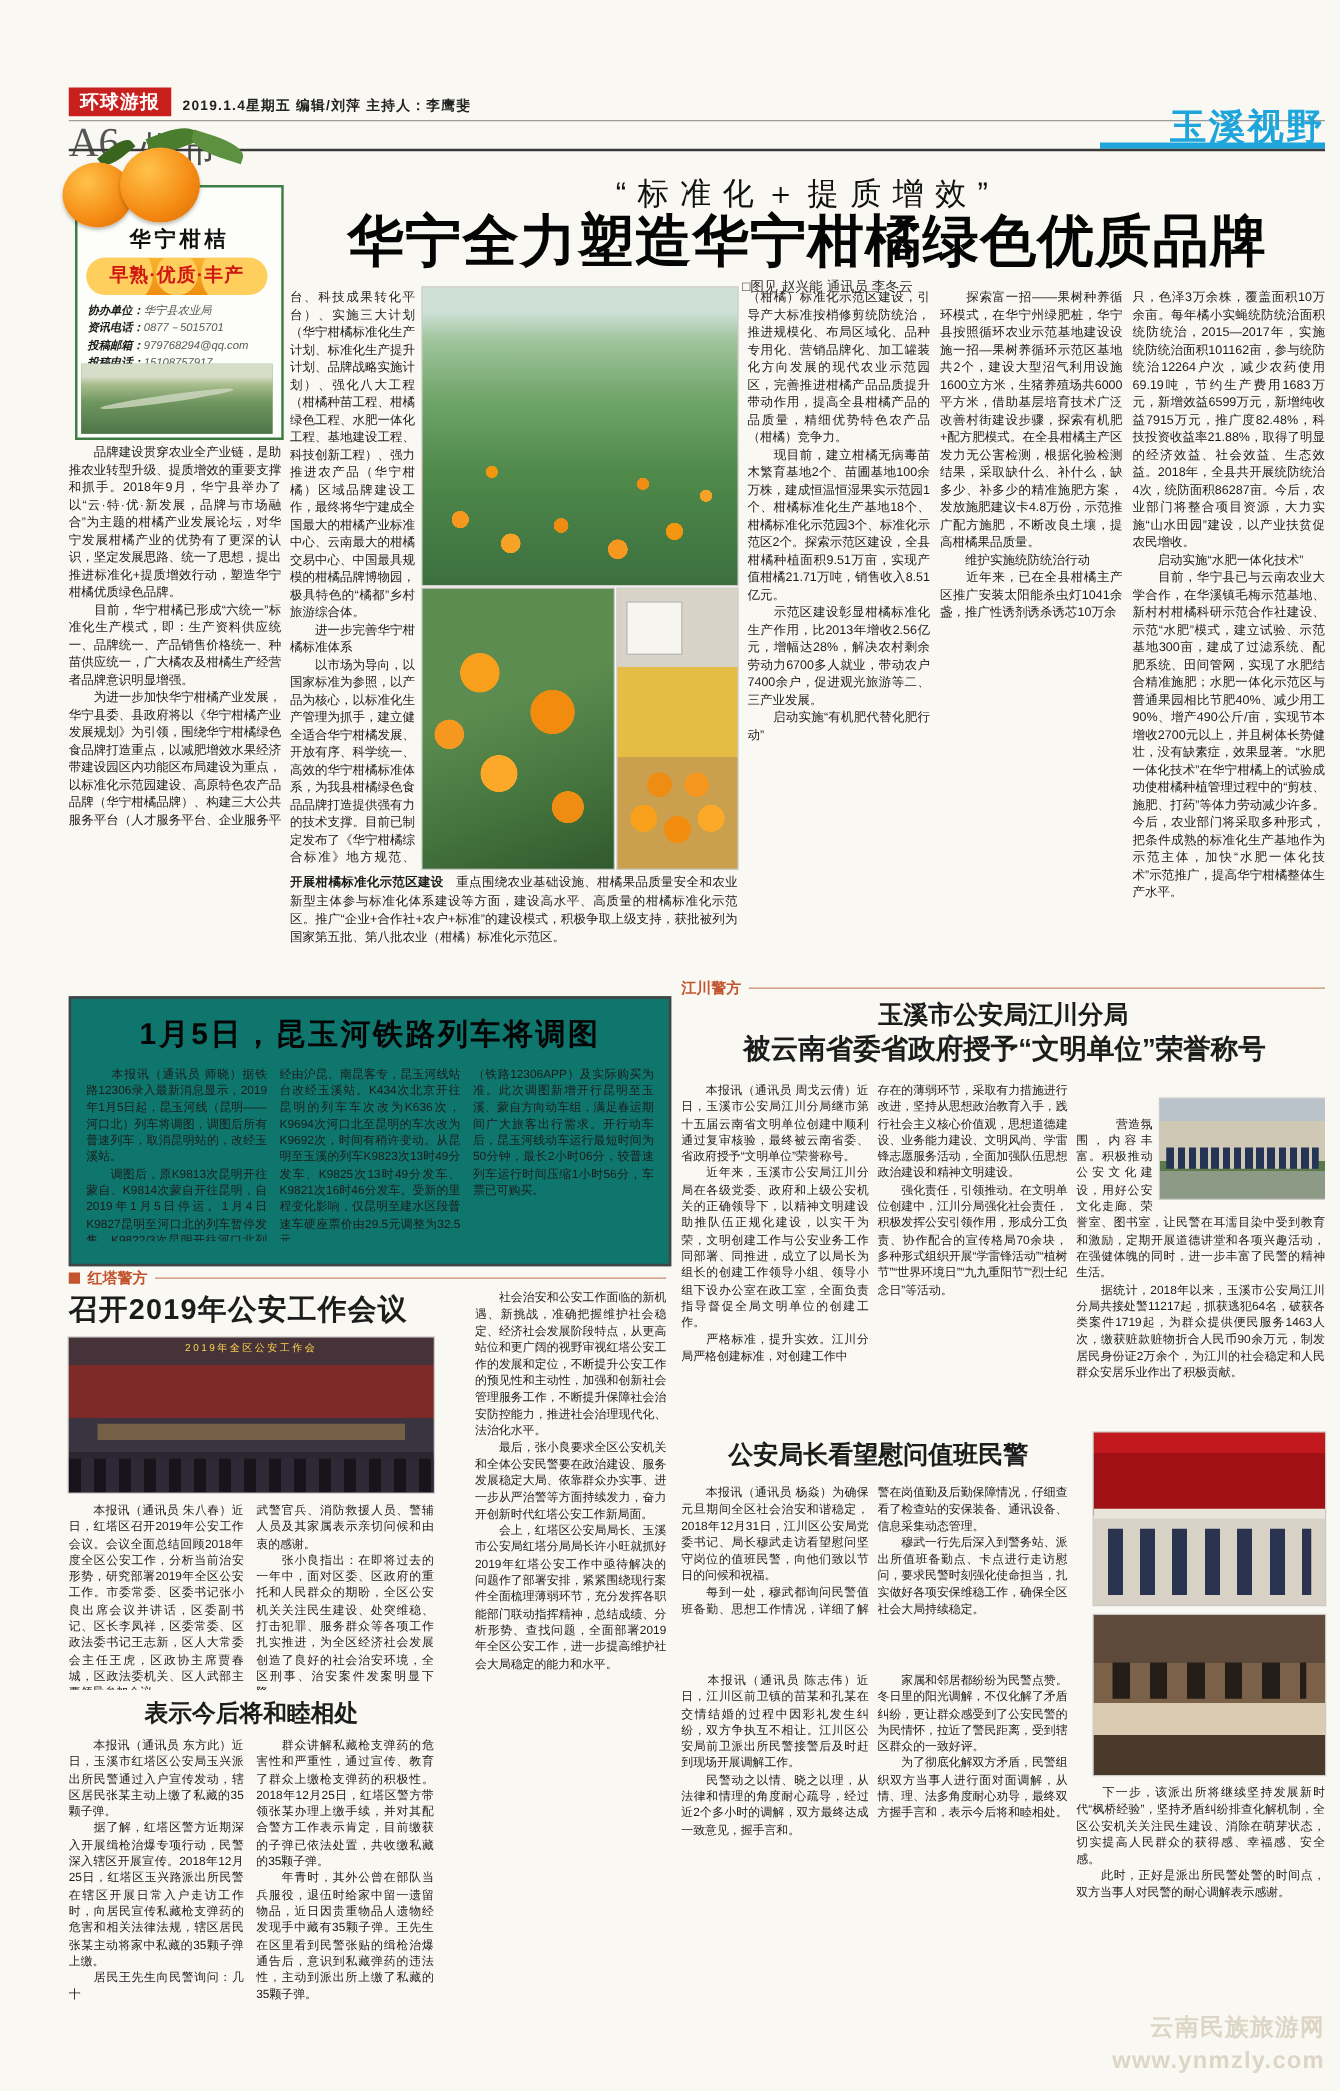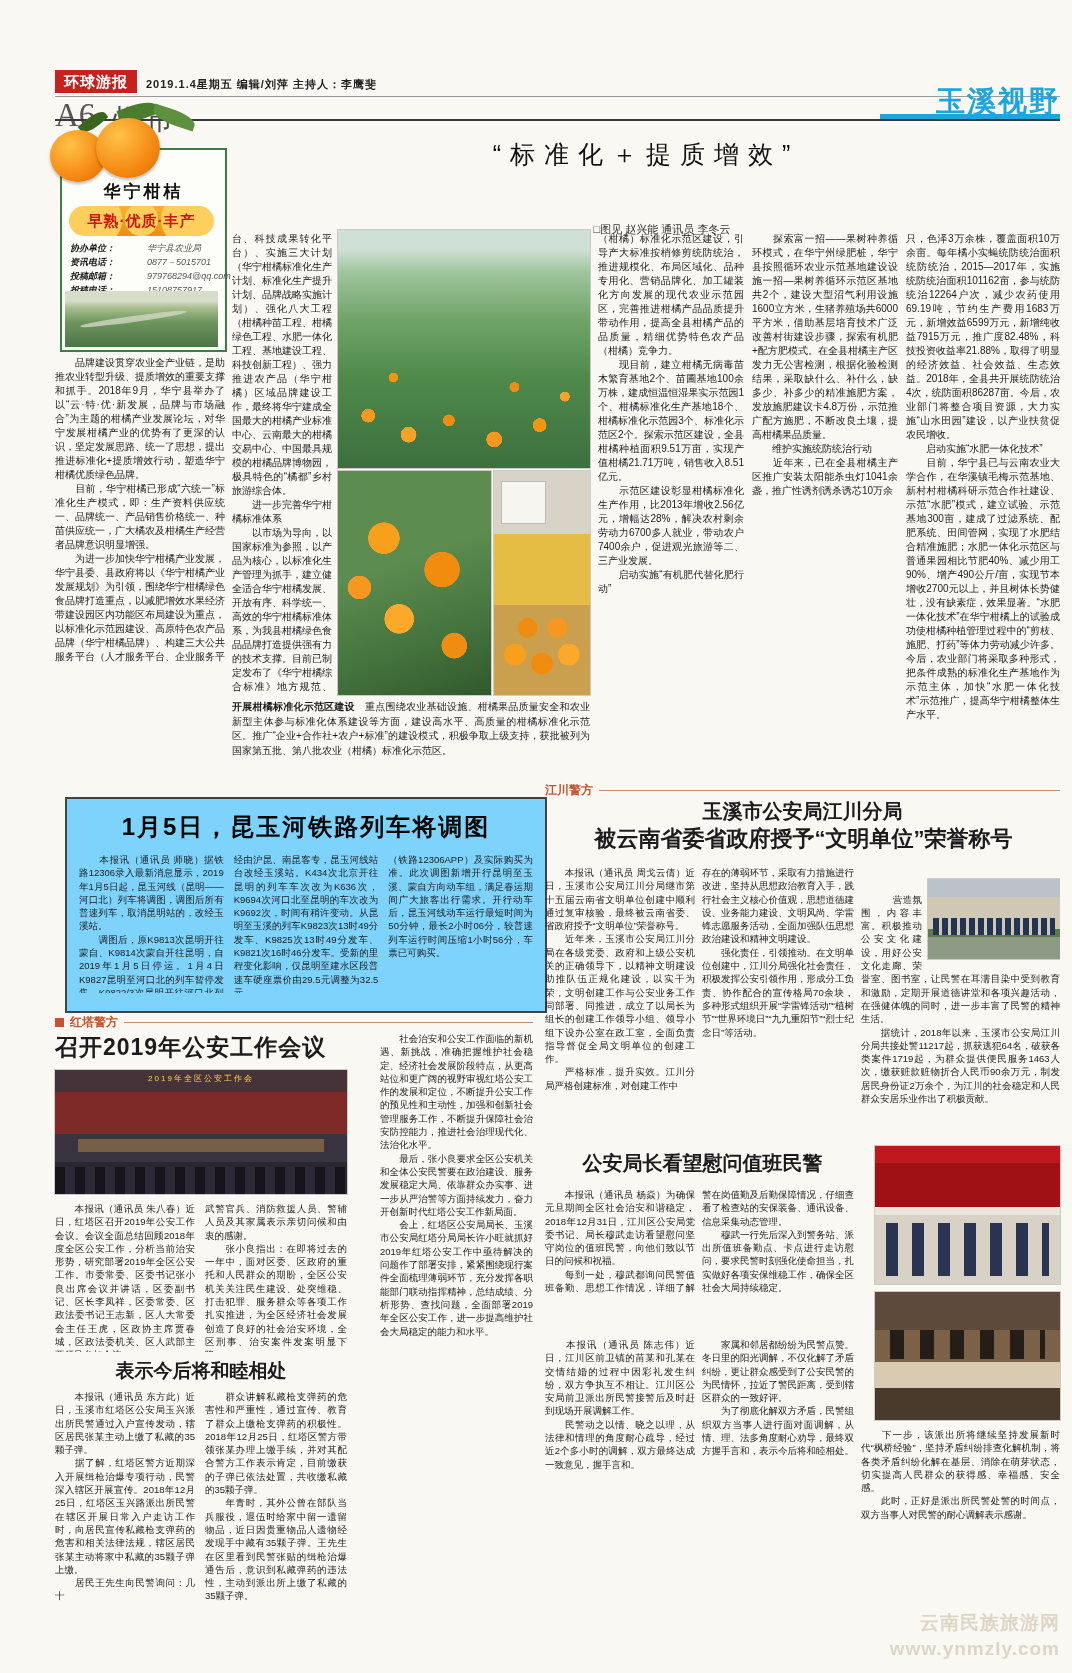--- a/index.html
+++ b/index.html
@@ -23,21 +23,21 @@
             font-size:17px;font-weight:bold;letter-spacing:3px;color:#111;}
   .sb-badge{position:absolute;left:7px;top:56px;width:145px;height:30px;border-radius:16px;
             background:radial-gradient(circle at 18% 45%,#ffcf5e 0 22%,transparent 23%),
                        radial-gradient(circle at 50% 45%,#ffcf5e 0 22%,transparent 23%),
                        radial-gradient(circle at 82% 45%,#ffcf5e 0 22%,transparent 23%),
                        linear-gradient(180deg,#f9b32c,#ef8d10);
             color:#cf1610;font-weight:bold;font-size:15px;text-align:center;line-height:30px;letter-spacing:1px;}
   .sb-fields{position:absolute;left:8px;top:92px;width:148px;font-size:9px;line-height:1.55;color:#333;font-style:italic;}
   .sb-row{display:flex;}
   .sb-label{font-weight:bold;color:#1a1a1a;white-space:nowrap;}
-  .sb-value{color:#555;margin-left:32px;}
+  .sb-value{color:#555;}
   .sb-photo{position:absolute;left:3px;bottom:3px;width:153px;height:56px;
             background:linear-gradient(180deg,#d6ddc9 0 18%,#a8bd8d 30%,#6f965f 55%,#4d7447 100%),#6f965f;}
   .sb-photo::after{content:"";position:absolute;left:10%;top:45%;width:70%;height:10%;
             background:#cfd8c2;border-radius:50%;transform:rotate(-8deg);opacity:.8;}
   .oranges{left:48px;top:108px;width:150px;height:70px;}
   .fruit{position:absolute;border-radius:50%;
          background:radial-gradient(circle at 35% 30%,#ffc24a,#f58a12 60%,#d96b05);box-shadow:0 2px 3px rgba(0,0,0,.25);}
   .fruit.f1{left:2px;top:22px;width:56px;height:52px;}
   .fruit.f2{left:48px;top:10px;width:64px;height:60px;}
   .leaf{position:absolute;background:#4a7d2e;border-radius:0 60% 0 60%;}
@@ -97,21 +97,21 @@
   .ph-tent{left:875px;top:1146px;width:185px;height:138px;
     background:linear-gradient(180deg,#c0181c 0 12%,#a01115 12% 48%,#d8d2c6 48% 100%);}
   .tent-edge{position:absolute;left:0;top:44%;width:100%;height:6%;background:#e9e5da;}
   .tent-people{position:absolute;left:6%;bottom:6%;width:88%;height:38%;
     background:repeating-linear-gradient(90deg,#2a3350 0 12px,transparent 12px 26px);}
   .ph-table{left:875px;top:1292px;width:185px;height:128px;
     background:linear-gradient(180deg,#5d4a3a 0 30%,#7a6148 30% 55%,#d8cbb2 55% 75%,#4a3a2c 75% 100%);}
   .table-heads{position:absolute;left:8%;top:30%;width:84%;height:22%;
     background:repeating-linear-gradient(90deg,#241d18 0 14px,transparent 14px 30px);}
   
-  .train-box{left:65px;top:797px;width:478px;height:212px;border:2px solid #444;background:#7dd3fc;}
+  .train-box{left:55px;top:797px;width:478px;height:212px;border:2px solid #444;background:#0f766e;}
   .train-headline{margin-top:12px;text-align:center;font-size:24px;font-weight:bold;letter-spacing:2px;color:#050505;}
   .train-cols{display:flex;gap:10px;padding:10px 12px 0 12px;}
   .train-col{flex:1;height:140px;font-size:9.5px;line-height:1.4;text-align:justify;
              white-space:pre-wrap;overflow:hidden;color:#1b1b1b;}
   
   .pol-label{display:flex;align-items:center;gap:6px;color:#c2552f;font-size:12px;font-weight:bold;}
   .pol-sq{width:9px;height:9px;background:#c2552f;}
   .pol-line{flex:1;border-top:1px solid #c98a6d;}
   .lab-ht{left:55px;top:1014px;width:478px;}
   .lab-jc{left:545px;top:782px;width:515px;}
@@ -183,20 +183,21 @@
   </div>
   <div class="abs oranges">
     <div class="leaf l1"></div>
     <div class="leaf l2"></div>
     <div class="leaf l3"></div>
     <div class="fruit f1"></div>
     <div class="fruit f2"></div>
   </div>
 
   <div class="abs kicker">“标准化＋提质增效”</div>
+  <div class="abs headline">华宁全力塑造华宁柑橘绿色优质品牌</div>
   <div class="abs byline">□图见 赵兴能  通讯员 李冬云</div>
 
   <div class="abs bodytext c1">　　品牌建设贯穿农业全产业链，是助推农业转型升级、提质增效的重要支撑和抓手。2018年9月，华宁县举办了以“云·特·优·新发展，品牌与市场融合”为主题的柑橘产业发展论坛，对华宁发展柑橘产业的优势有了更深的认识，坚定发展思路、统一了思想，提出推进标准化+提质增效行动，塑造华宁柑橘优质绿色品牌。
 　　目前，华宁柑橘已形成“六统一”标准化生产模式，即：生产资料供应统一、品牌统一、产品销售价格统一、种苗供应统一，广大橘农及柑橘生产经营者品牌意识明显增强。
 　　为进一步加快华宁柑橘产业发展，华宁县委、县政府将以《华宁柑橘产业发展规划》为引领，围绕华宁柑橘绿色食品牌打造重点，以减肥增效水果经济带建设园区内功能区布局建设为重点，以标准化示范园建设、高原特色农产品品牌（华宁柑橘品牌）、构建三大公共服务平台（人才服务平台、企业服务平</div>
   <div class="abs bodytext c2">台、科技成果转化平台）、实施三大计划（华宁柑橘标准化生产计划、标准化生产提升计划、品牌战略实施计划）、强化八大工程（柑橘种苗工程、柑橘绿色工程、水肥一体化工程、基地建设工程、科技创新工程）、强力推进农产品（华宁柑橘）区域品牌建设工作，最终将华宁建成全国最大的柑橘产业标准中心、云南最大的柑橘交易中心、中国最具规模的柑橘品牌博物园，极具特色的“橘都”乡村旅游综合体。
 　　进一步完善华宁柑橘标准体系
 　　以市场为导向，以国家标准为参照，以产品为核心，以标准化生产管理为抓手，建立健全适合华宁柑橘发展、开放有序、科学统一、高效的华宁柑橘标准体系，为我县柑橘绿色食品品牌打造提供强有力的技术支撑。目前已制定发布了《华宁柑橘综合标准》地方规范、《高原特色农产品 华宁柑橘》地方标准，以标准体系为支撑，围绕华宁柑橘绿色食品品牌打造，保证安全、绿色、优质、为理想绿色柑橘产品生产基地建设奠定基础。</div>
 
   <div class="photo ph-orchard abs"></div>
@@ -289,21 +290,21 @@
   <div class="abs bodytext jc2-c2">警在岗值勤及后勤保障情况，仔细查看了检查站的安保装备、通讯设备、信息采集动态管理。
 　　穆武一行先后深入到警务站、派出所值班备勤点、卡点进行走访慰问，要求民警时刻强化使命担当，扎实做好各项安保维稳工作，确保全区社会大局持续稳定。</div>
 
   <div class="photo ph-table abs">
     <div class="table-heads"></div>
   </div>
   <div class="abs bodytext jc3-c1">　　本报讯（通讯员 陈志伟）近日，江川区前卫镇的苗某和孔某在交情结婚的过程中因彩礼发生纠纷，双方争执互不相让。江川区公安局前卫派出所民警接警后及时赶到现场开展调解工作。
 　　民警动之以情、晓之以理，从法律和情理的角度耐心疏导，经过近2个多小时的调解，双方最终达成一致意见，握手言和。</div>
   <div class="abs bodytext jc3-c2">　　家属和邻居都纷纷为民警点赞。冬日里的阳光调解，不仅化解了矛盾纠纷，更让群众感受到了公安民警的为民情怀，拉近了警民距离，受到辖区群众的一致好评。
 　　为了彻底化解双方矛盾，民警组织双方当事人进行面对面调解，从情、理、法多角度耐心劝导，最终双方握手言和，表示今后将和睦相处。</div>
-  <div class="abs bodytext jc3-c3">　　下一步，该派出所将继续坚持发展新时代“枫桥经验”，坚持矛盾纠纷排查化解机制，将各类矛盾纠纷化解在基层、消除在萌芽状态，切实提高人民群众的获得感、幸福感、安全感。
+  <div class="abs bodytext jc3-c3">　　下一步，该派出所将继续坚持发展新时代“枫桥经验”，坚持矛盾纠纷排查化解机制，全区公安机关关注民生建设、消除在萌芽状态，切实提高人民群众的获得感、幸福感、安全感。
 　　此时，正好是派出所民警处警的时间点，双方当事人对民警的耐心调解表示感谢。</div>
 
   <div class="abs watermark">
     <div>云南民族旅游网</div>
     <div>www.ynmzly.com</div>
   </div>
 
 </div>
 
 </body></html>

